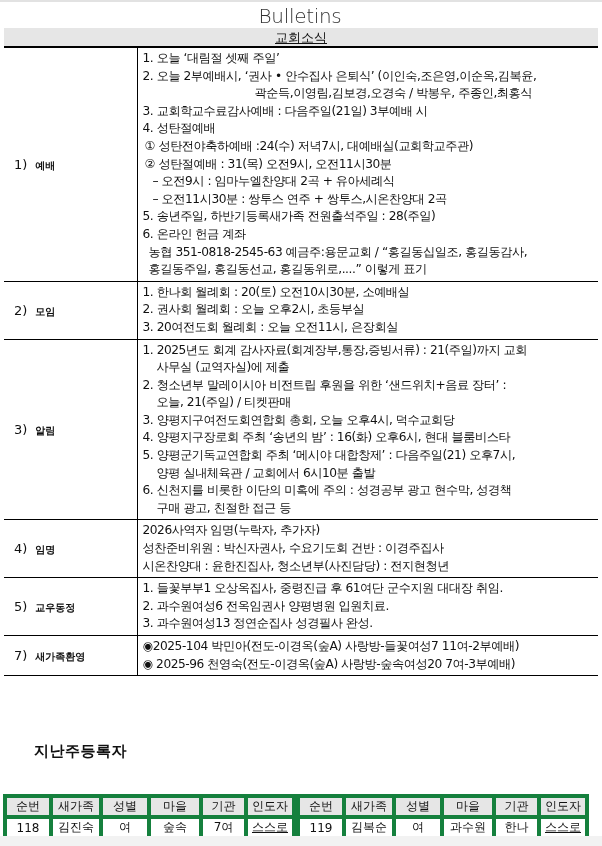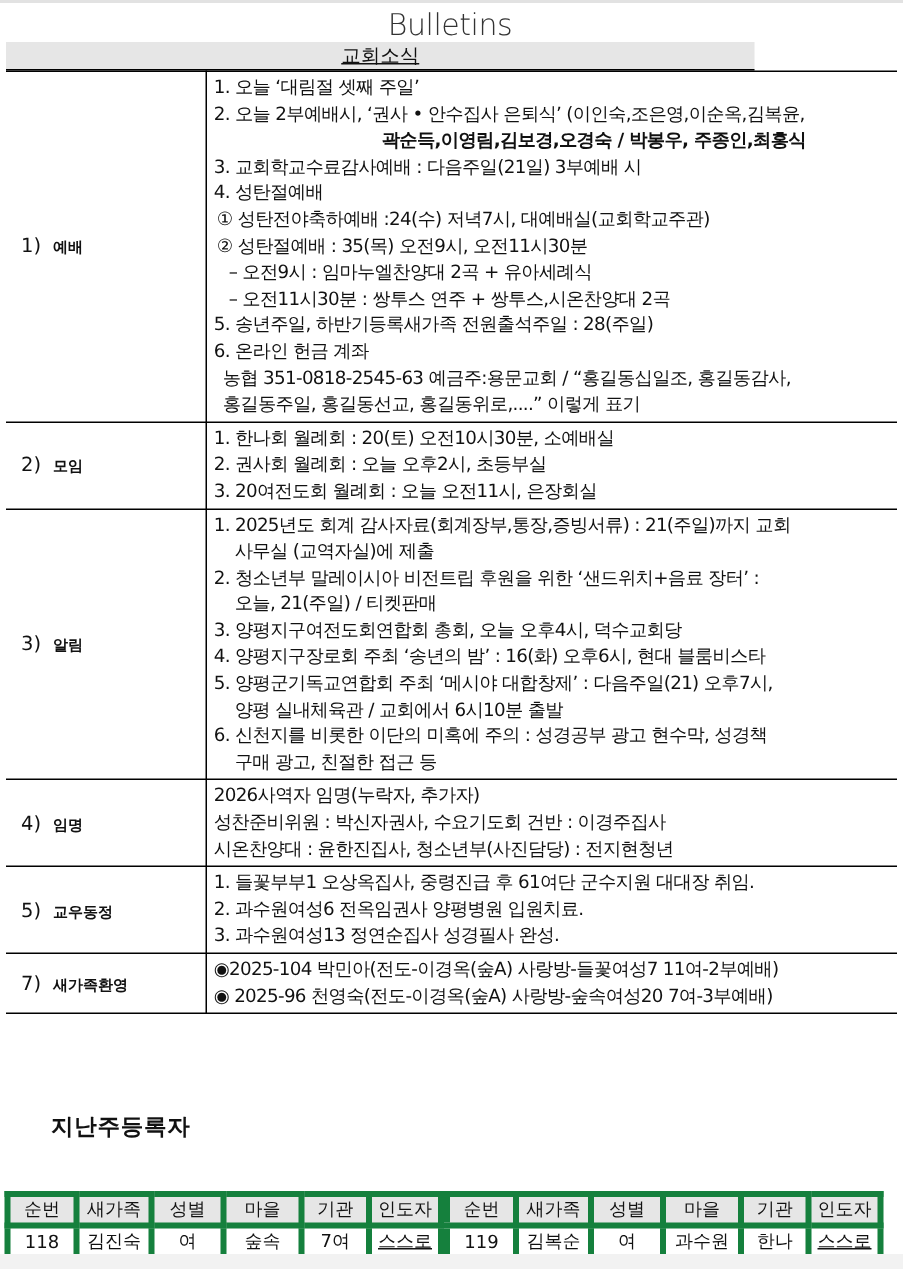--- a/index.html
+++ b/index.html
@@ -1,30 +1,30 @@
 <!DOCTYPE html>
 <html><head>
   <meta charset="utf-8">
   <style>
     * { box-sizing: border-box; margin: 0; padding: 0; }
     html, body { width: 602px; height: 846px; background: #ffffff; overflow: hidden; }
     body { font-family: "DejaVu Sans", "Liberation Sans", sans-serif; color: #111; position: relative; }
     .topline { position: absolute; left: 0; top: 0; width: 602px; height: 2px; background: #e2e2e2; }
     .title { position: absolute; top: 4px; left: 0; width: 600px; text-align: center; font-size: 20px; font-weight: 300; color: #333; letter-spacing: -0.3px; font-family: "DejaVu Sans", sans-serif; }
-    .subtitle-bar { position: absolute; top: 28px; left: 4px; width: 499px; height: 19px; background: #e6e6e6; text-align: center; font-size: 13px; line-height: 19px; border-bottom: 1.5px solid #000; }
+    .subtitle-bar { position: absolute; top: 28px; left: 4px; width: 594px; height: 19px; background: #e6e6e6; text-align: center; font-size: 13px; line-height: 19px; border-bottom: 1.5px solid #000; }
     .subtitle-bar span { text-decoration: underline; }
     table.main { position: absolute; top: 47px; left: 4px; width: 594px; border-collapse: collapse; }
     table.main td { border-top: 1.2px solid #000; border-bottom: 1.2px solid #000; vertical-align: middle; }
     table.main td.label { width: 133px; border-right: 1.2px solid #000; padding-left: 10px; font-size: 14px; white-space: nowrap; }
     td.label .num { font-size: 13px; margin-right: 8px; }
     td.label .name { font-weight: bold; font-size: 10px; }
     td.content { padding: 2px 6px 2px 5px; font-size: 12.2px; line-height: 17.6px; letter-spacing: -0.45px; }
     .line { white-space: nowrap; }
     .ind1 { padding-left: 14px; }
-    .ind2 { padding-left: 112px; font-weight: bold; }
+    .ind2 { padding-left: 112px; }
     .ind-s { padding-left: 2px; }
     .ind-d { padding-left: 10px; }
     .ind-a { padding-left: 6px; }
     .section-title { position: absolute; top: 742px; left: 34px; font-size: 15px; font-weight: bold; letter-spacing: 0.5px; }
     table.reg { position: absolute; top: 794px; left: 3px; border-collapse: collapse; font-size: 12px; }
     table.reg td { border: 4px solid #15803d; text-align: center; height: 19px; padding: 0; }
     table.reg tr.hdr td { background: #e6e6e6; }
     table.reg td.sep { width: 3px; border-left: 1px solid #000; border-right: 1px solid #000; background: #fff; }
     .u { text-decoration: underline; }
     .bottombar { position: absolute; left: 0; top: 836px; width: 602px; height: 10px; background: #f2f2f2; }
@@ -42,21 +42,21 @@
   <tbody id="main-body">
       <tr>
         <td class="label"><span class="num">1)</span><span class="name">예배</span></td>
         <td class="content">
           <div class="line">1. 오늘 ‘대림절 셋째 주일’</div>
           <div class="line">2. 오늘 2부예배시, ‘권사 • 안수집사 은퇴식’ (이인숙,조은영,이순옥,김복윤,</div>
           <div class="line ind2">곽순득,이영림,김보경,오경숙 / 박봉우, 주종인,최홍식</div>
           <div class="line">3. 교회학교수료감사예배 : 다음주일(21일) 3부예배 시</div>
           <div class="line">4. 성탄절예배</div>
           <div class="line ind-s">① 성탄전야축하예배 :24(수) 저녁7시, 대예배실(교회학교주관)</div>
-          <div class="line ind-s">② 성탄절예배 : 35(목) 오전9시, 오전11시30분</div>
+          <div class="line ind-s">② 성탄절예배 : 31(목) 오전9시, 오전11시30분</div>
           <div class="line ind-d">– 오전9시 : 임마누엘찬양대 2곡 + 유아세례식</div>
           <div class="line ind-d">– 오전11시30분 : 쌍투스 연주 + 쌍투스,시온찬양대 2곡</div>
           <div class="line">5. 송년주일, 하반기등록새가족 전원출석주일 : 28(주일)</div>
           <div class="line">6. 온라인 헌금 계좌</div>
           <div class="line ind-a">농협 351-0818-2545-63 예금주:용문교회 / “홍길동십일조, 홍길동감사,</div>
           <div class="line ind-a">홍길동주일, 홍길동선교, 홍길동위로,....” 이렇게 표기</div>
         </td>
       </tr>
       <tr>
         <td class="label"><span class="num">2)</span><span class="name">모임</span></td>

